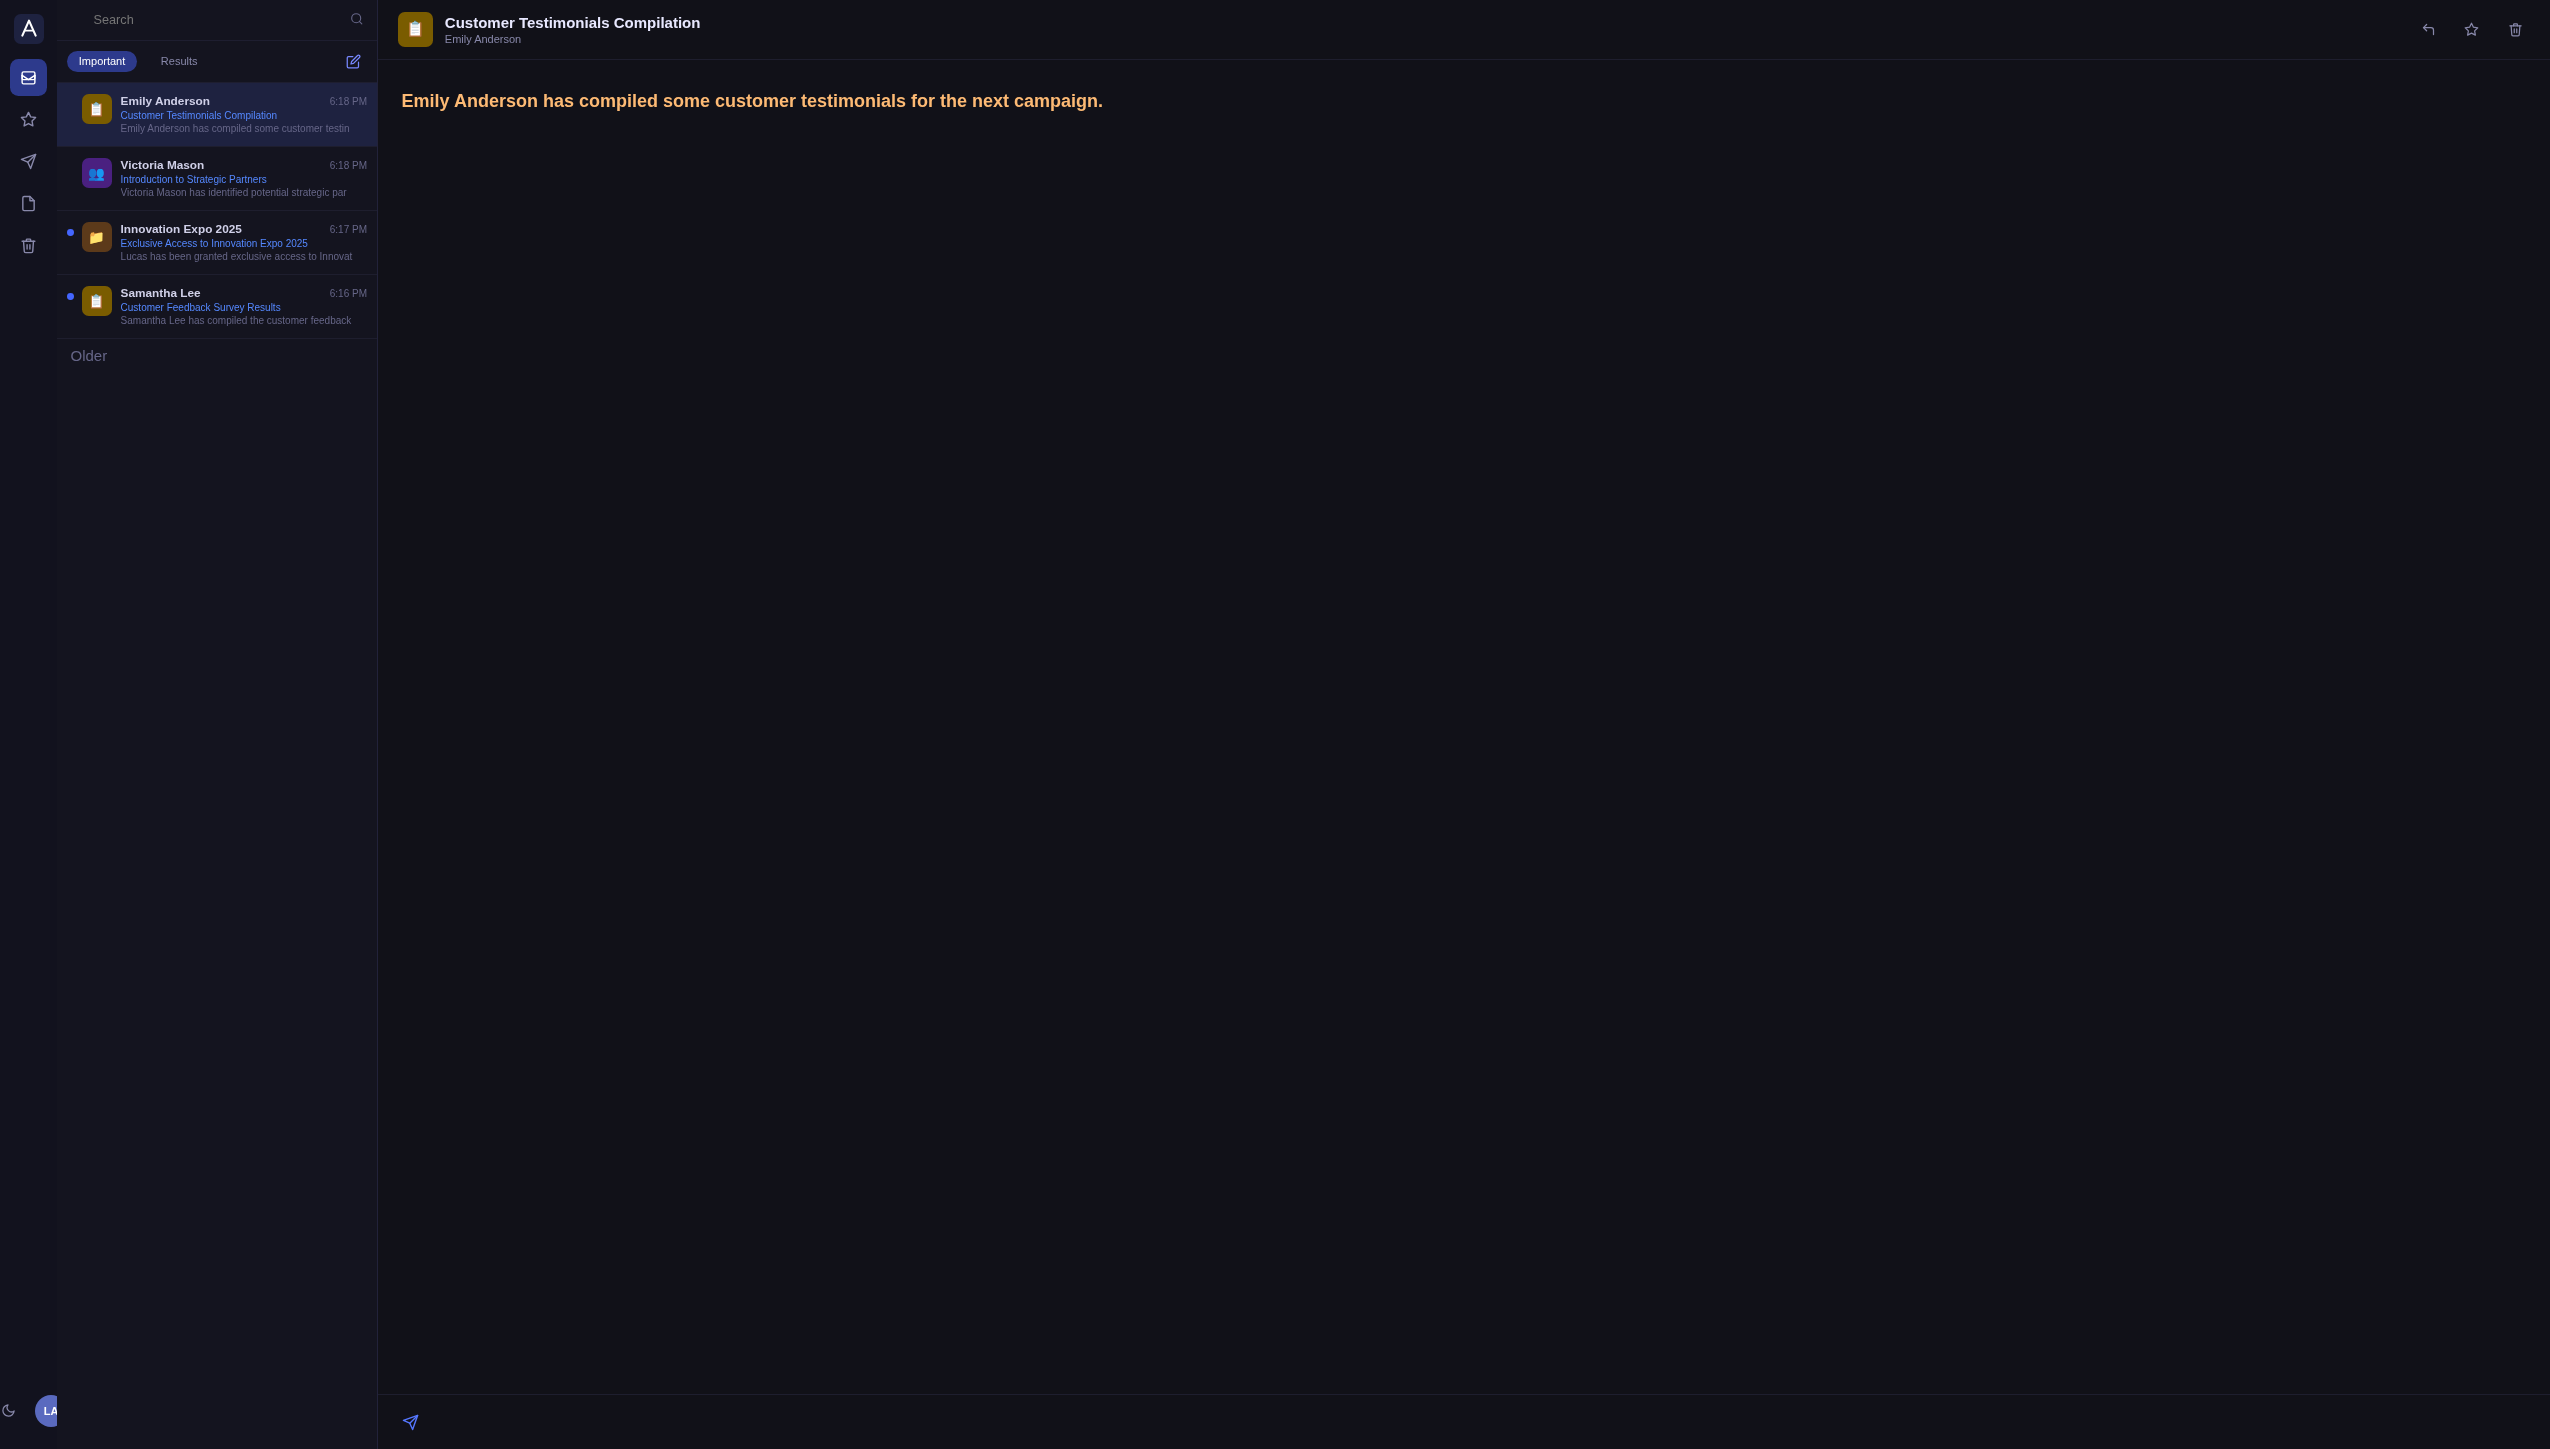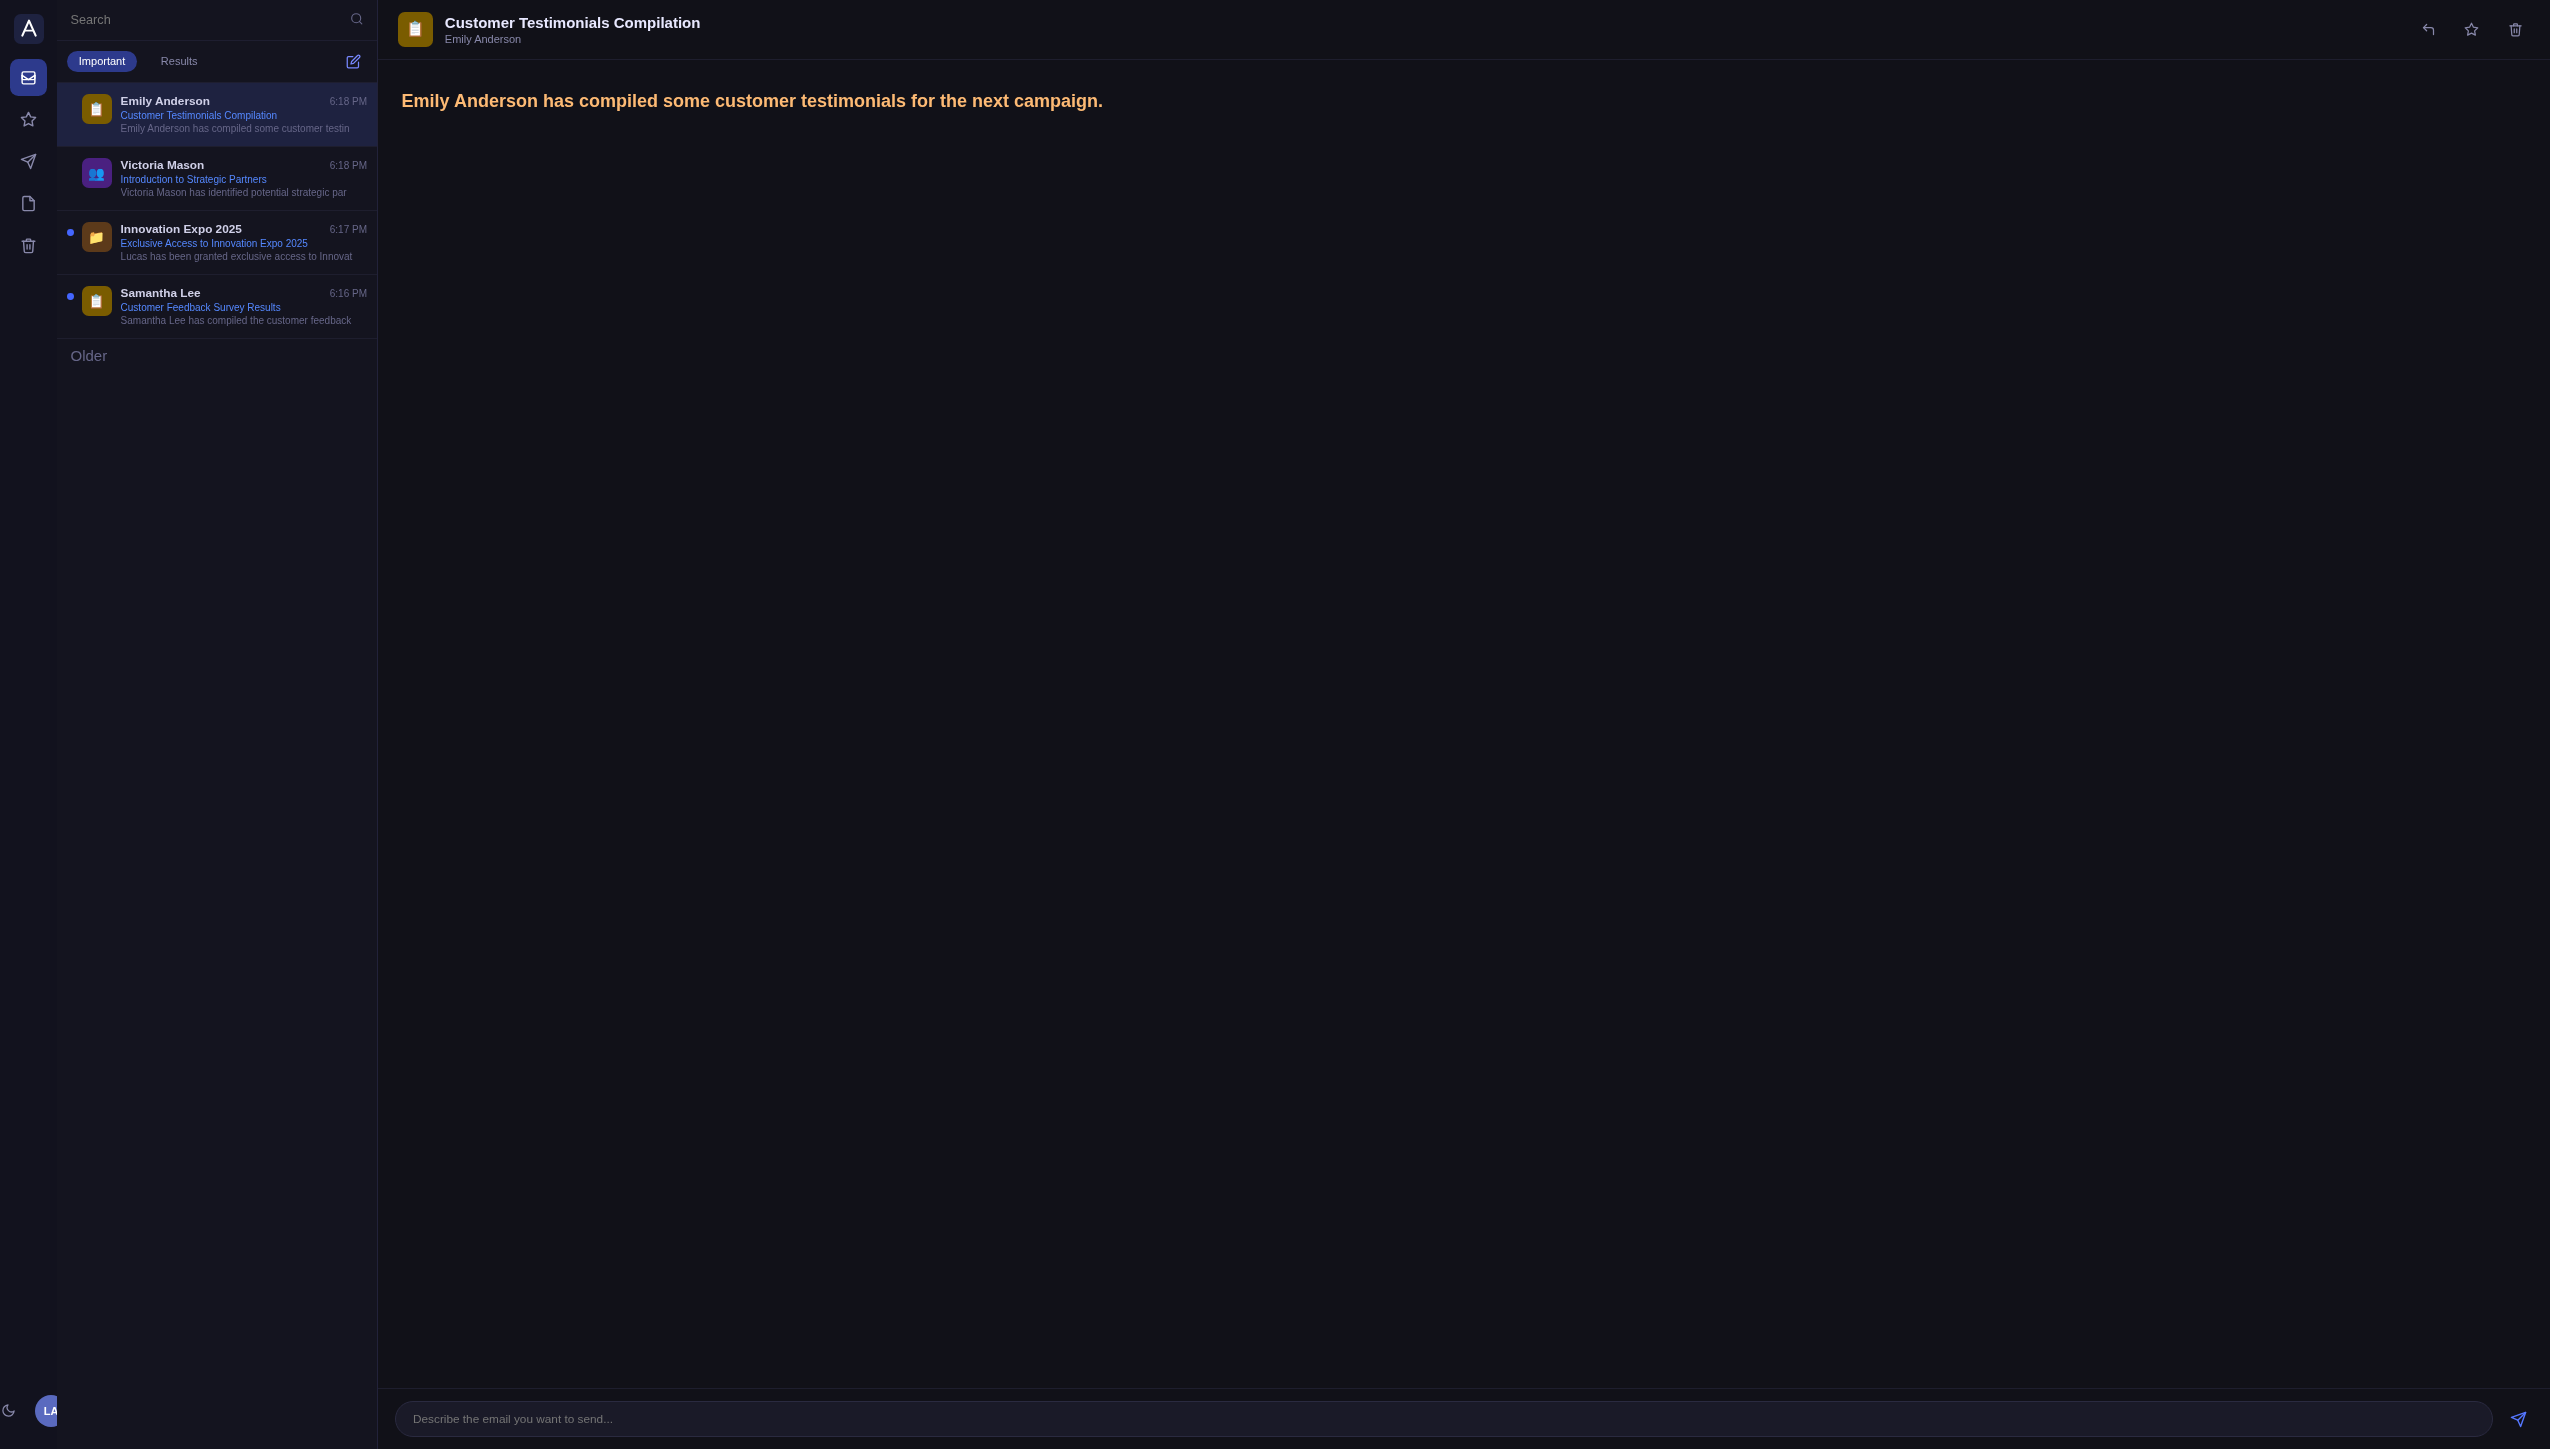--- a/index.html
+++ b/index.html
@@ -97,20 +97,21 @@
       gap: 6.8px;
     }
 
     .search-input {
       flex: 1;
       background: transparent;
       border: none;
       outline: none;
       color: #aaaacc;
       font-size: 12.7px;
+      margin-left: 23px;
     }
 
     .search-icon {
       color: #6666888;
       font-size: 13.5px;
       color: #666688;
     }
 
     .tabs-row {
       display: flex;
@@ -530,21 +531,20 @@
         </svg>
       </div>
     </div>
   </div>
 
   <div class="email-body">
     <p>Emily Anderson has compiled some customer testimonials for the next campaign.</p>
   </div>
 
   <div class="compose-bar">
-    <input class="compose-input" type="text" placeholder="Describe the email you want to send..." style="">
     <div class="send-btn">
       <svg width="17" height="17" viewBox="0 0 24 24" fill="none" stroke="currentColor" stroke-width="2" stroke-linecap="round" stroke-linejoin="round">
         <line x1="22" y1="2" x2="11" y2="13"></line>
         <polygon points="22 2 15 22 11 13 2 9 22 2"></polygon>
       </svg>
     </div>
   </div>
 </div>
 
 

